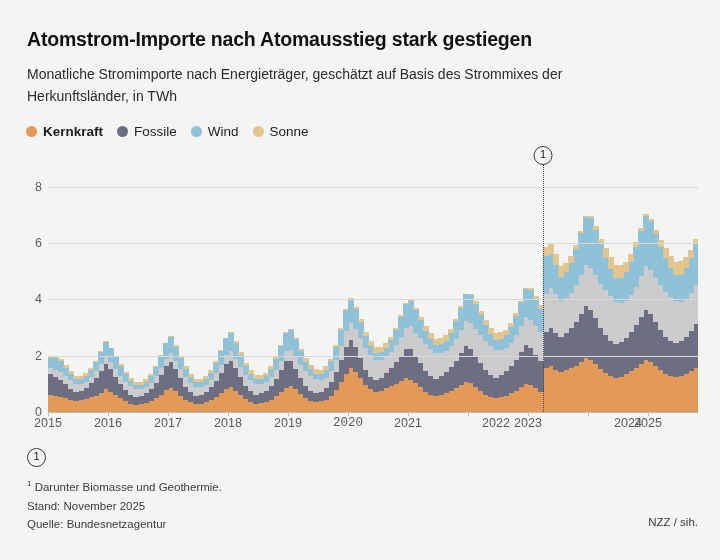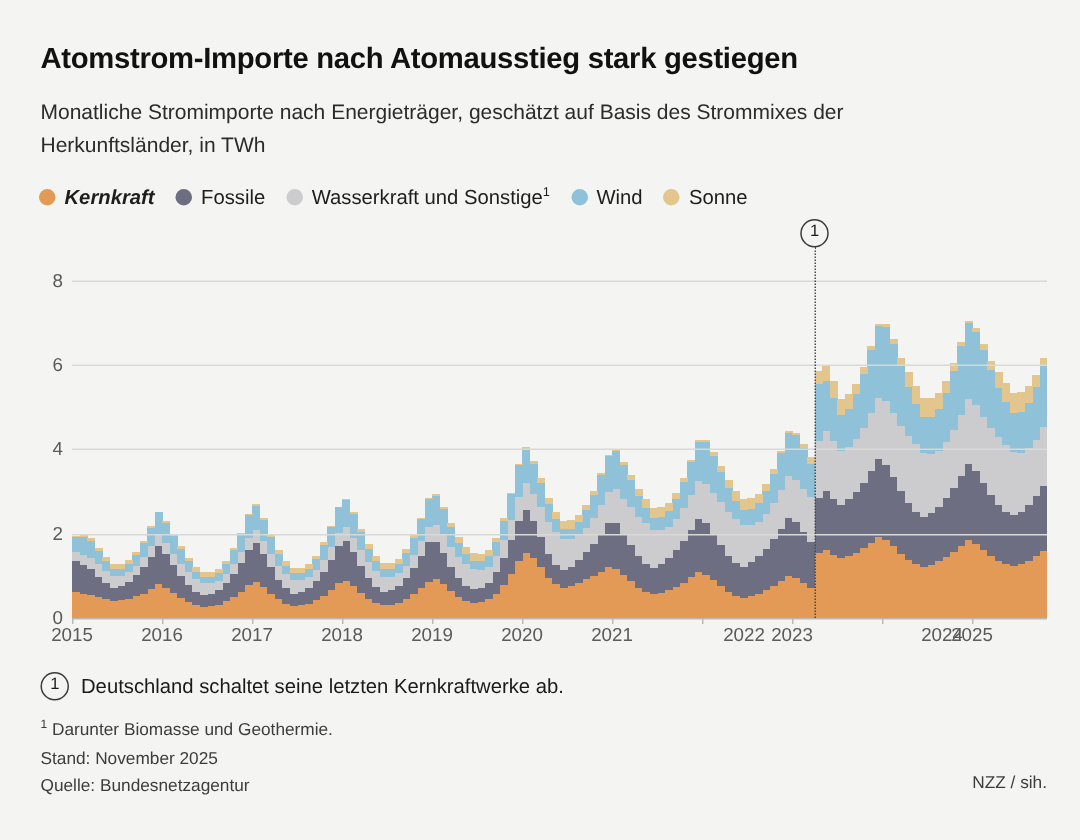--- a/index.html
+++ b/index.html
@@ -67,21 +67,20 @@
     border-radius: 50%;
     margin-right: 6px;
     flex: 0 0 auto;
   }
   .legend-label {
     font-size: 13.5px;
     color: #1d1d1d;
   }
   .legend-item.is-emphasis .legend-label {
     font-weight: bold;
-    font-style: italic;
   }
   .legend-label sup {
     font-size: 8.5px;
     vertical-align: super;
     line-height: 0;
   }
 
   
   .chart-area {
     position: absolute;
@@ -231,24 +230,20 @@
   <div class="subtitle">Monatliche Stromimporte nach Energieträger, geschätzt auf Basis des Strommixes der Herkunftsländer, in TWh</div>
 
   <div class="legend" id="legend">
       <div class="legend-item is-emphasis">
         <span class="legend-swatch" style="background: rgb(227, 154, 87);"></span>
         <span class="legend-label">Kernkraft</span>
       </div>
       <div class="legend-item">
         <span class="legend-swatch" style="background: rgb(110, 110, 130);"></span>
         <span class="legend-label">Fossile</span>
-      </div>
-      <div class="legend-item">
-        <span class="legend-swatch" style="background: rgb(204, 204, 206);"></span>
-        <span class="legend-label">Wasserkraft und Sonstige<sup>1</sup></span>
       </div>
       <div class="legend-item">
         <span class="legend-swatch" style="background: rgb(143, 194, 217);"></span>
         <span class="legend-label">Wind</span>
       </div>
       <div class="legend-item">
         <span class="legend-swatch" style="background: rgb(226, 198, 142);"></span>
         <span class="legend-label">Sonne</span>
       </div>
     </div>
@@ -934,40 +929,39 @@
         <div class="xtick" style="left: 0px;">2015</div>
         <div class="xtickmark" style="left: 0px;"></div>
         <div class="xtick" style="left: 60px;">2016</div>
         <div class="xtickmark" style="left: 60px;"></div>
         <div class="xtick" style="left: 120px;">2017</div>
         <div class="xtickmark" style="left: 120px;"></div>
         <div class="xtick" style="left: 180px;">2018</div>
         <div class="xtickmark" style="left: 180px;"></div>
         <div class="xtick" style="left: 240px;">2019</div>
         <div class="xtickmark" style="left: 240px;"></div>
-        <div class="xtick" style="left: 300px;">2020</div>
+        <div class="xtick" style="left: 300px; font-family: Liberation Mono, monospace;">2020</div>
         <div class="xtickmark" style="left: 300px;"></div>
         <div class="xtick" style="left: 360px;">2021</div>
         <div class="xtickmark" style="left: 360px;"></div>
         <div class="xtick" style="left: 420px; margin-left: 28px;">2022</div>
         <div class="xtickmark" style="left: 420px;"></div>
         <div class="xtick" style="left: 480px;">2023</div>
         <div class="xtickmark" style="left: 480px;"></div>
         <div class="xtick" style="left: 540px; margin-left: 40px;">2024</div>
         <div class="xtickmark" style="left: 540px;"></div>
         <div class="xtick" style="left: 600px;">2025</div>
         <div class="xtickmark" style="left: 600px;"></div>
       </div>
   <div class="anno-line" style="left: 543px; top: 14px; height: 248px;"></div>
       <div class="anno-badge" style="left: 543px; top: -4px;">1</div>
     </div>
 
   <div class="note-row">
     <div class="note-badge">1</div>
-    <div class="note-text">Deutschland schaltet seine letzten Kernkraftwerke ab.</div>
   </div>
 
   <div class="footnotes">
     <div><sup>1</sup> <span>Darunter Biomasse und Geothermie.</span></div>
     <div>Stand: November 2025</div>
     <div>Quelle: Bundesnetzagentur</div>
   </div>
 
   <div class="credit">NZZ / sih.</div>
 </div>

